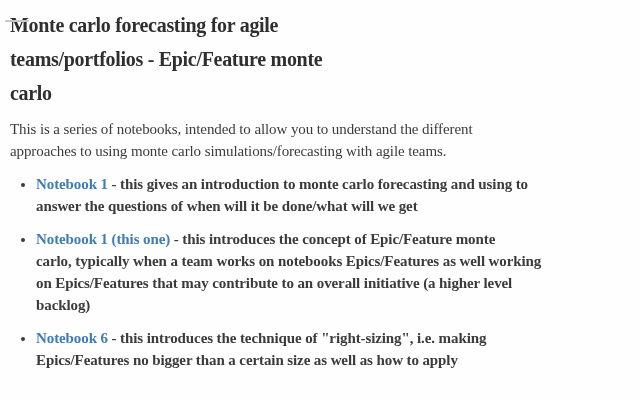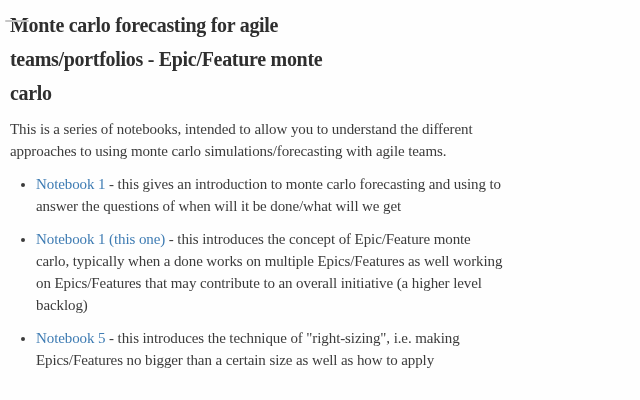--- a/index.html
+++ b/index.html
@@ -48,20 +48,21 @@
     margin: 11px 0 0 0;
     padding: 0 0 0 26px;
     list-style: disc outside;
   }
   ul.nb-list li {
     font-size: 15px;
     line-height: 22px;
     letter-spacing: -0.1px;
     margin: 0 0 11px 0;
     white-space: pre-line;
+    font-weight: bold;
   }
   ul.nb-list li::marker { color: var(--text, #3b3b3b); }
   a.nb-link {
     color: var(--link, #3f7cb3);
     text-decoration: none;
     cursor: pointer;
   }
 </style>
 </head>
 <body>
@@ -74,19 +75,19 @@
 carlo</h1>
 
   <p class="body-text">This is a series of notebooks, intended to allow you to understand the different
 approaches to using monte carlo simulations/forecasting with agile teams.</p>
 
 
   <ul class="nb-list">
     <li><a class="nb-link" href="#">Notebook 1</a><span> - this gives an introduction to monte carlo forecasting and using to
 answer the questions of when will it be done/what will we get</span></li>
     <li><a class="nb-link" href="#">Notebook 1 (this one)</a><span> - this introduces the concept of Epic/Feature monte
-carlo, typically when a done works on multiple Epics/Features as well working
+carlo, typically when a team works on notebooks Epics/Features as well working
 on Epics/Features that may contribute to an overall initiative (a higher level
 backlog)</span></li>
-    <li><a class="nb-link" href="#">Notebook 5</a><span> - this introduces the technique of "right-sizing", i.e. making
+    <li><a class="nb-link" href="#">Notebook 6</a><span> - this introduces the technique of "right-sizing", i.e. making
 Epics/Features no bigger than a certain size as well as how to apply</span></li>
   </ul>
 </div>
 
 </body></html>

